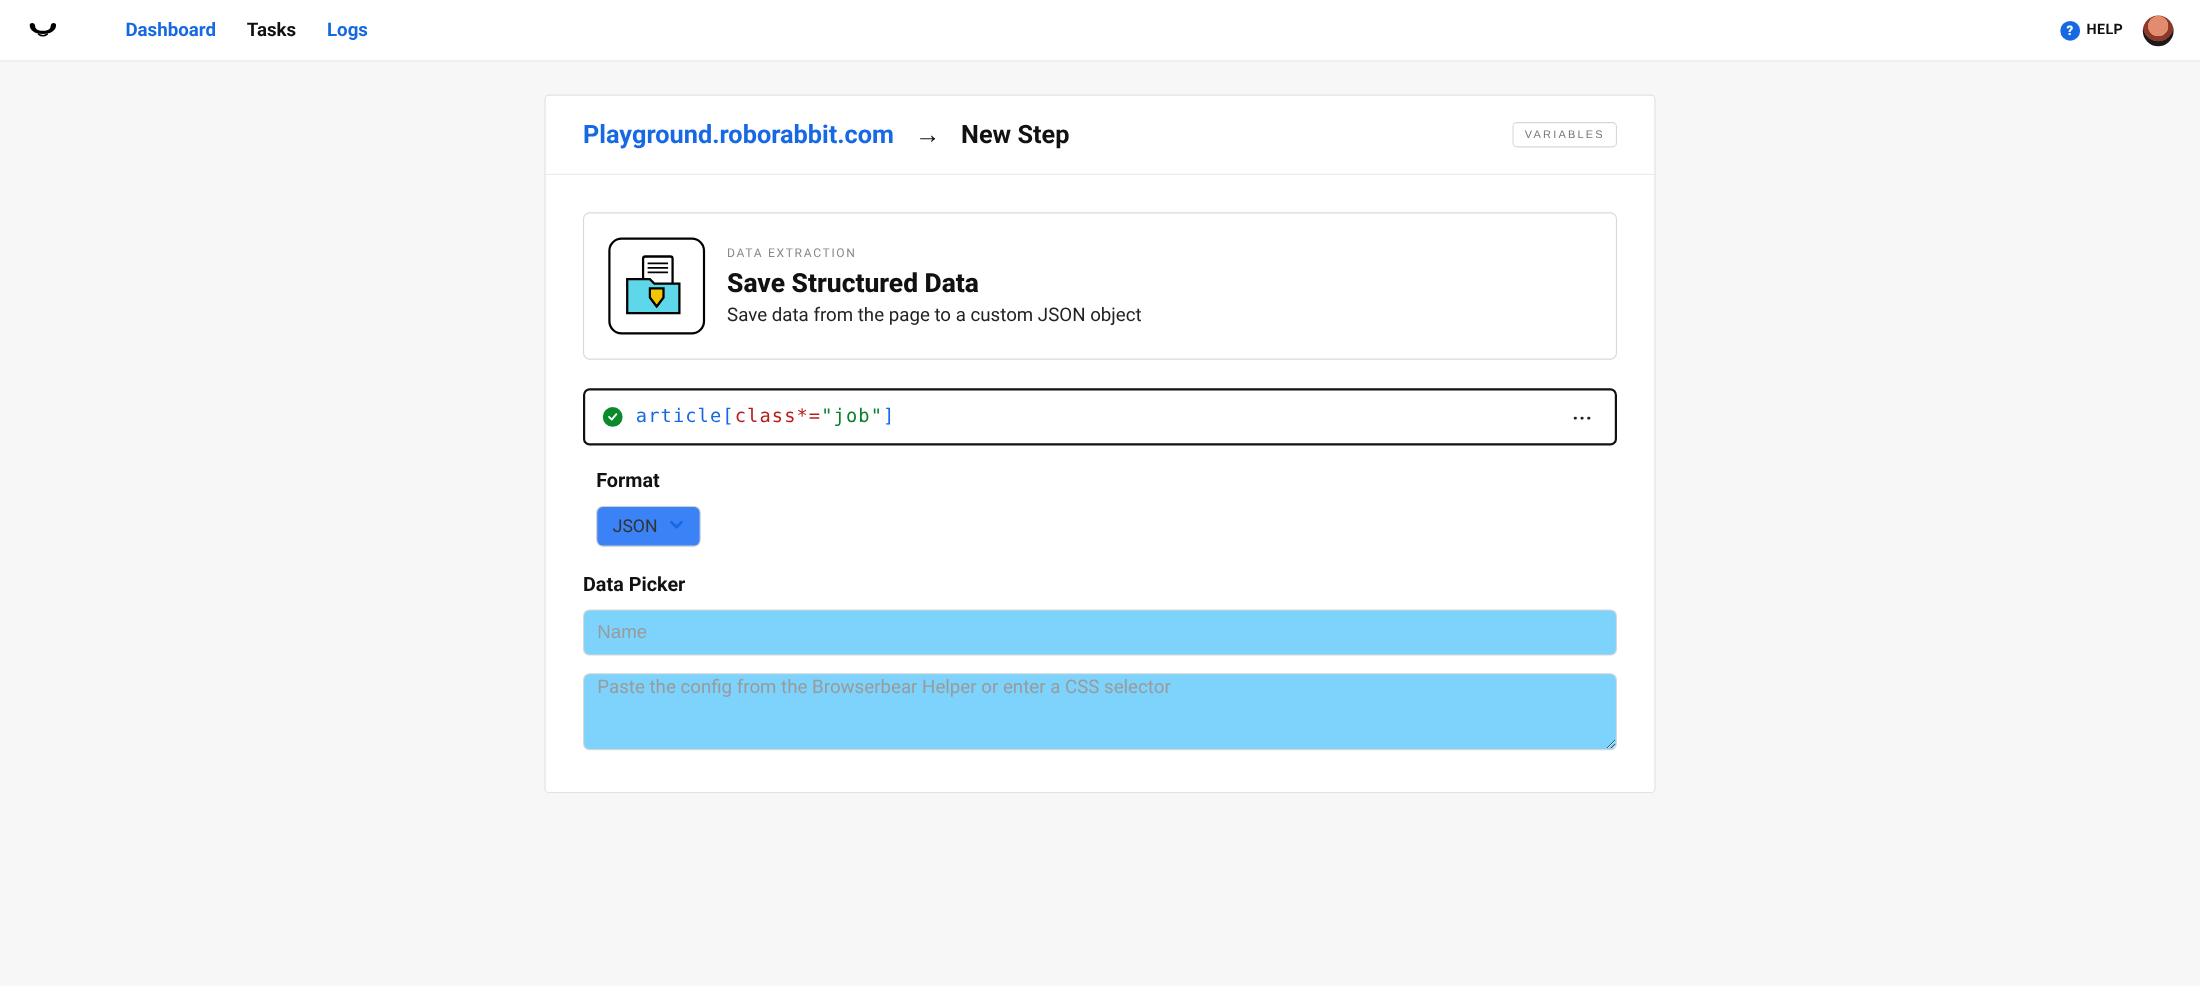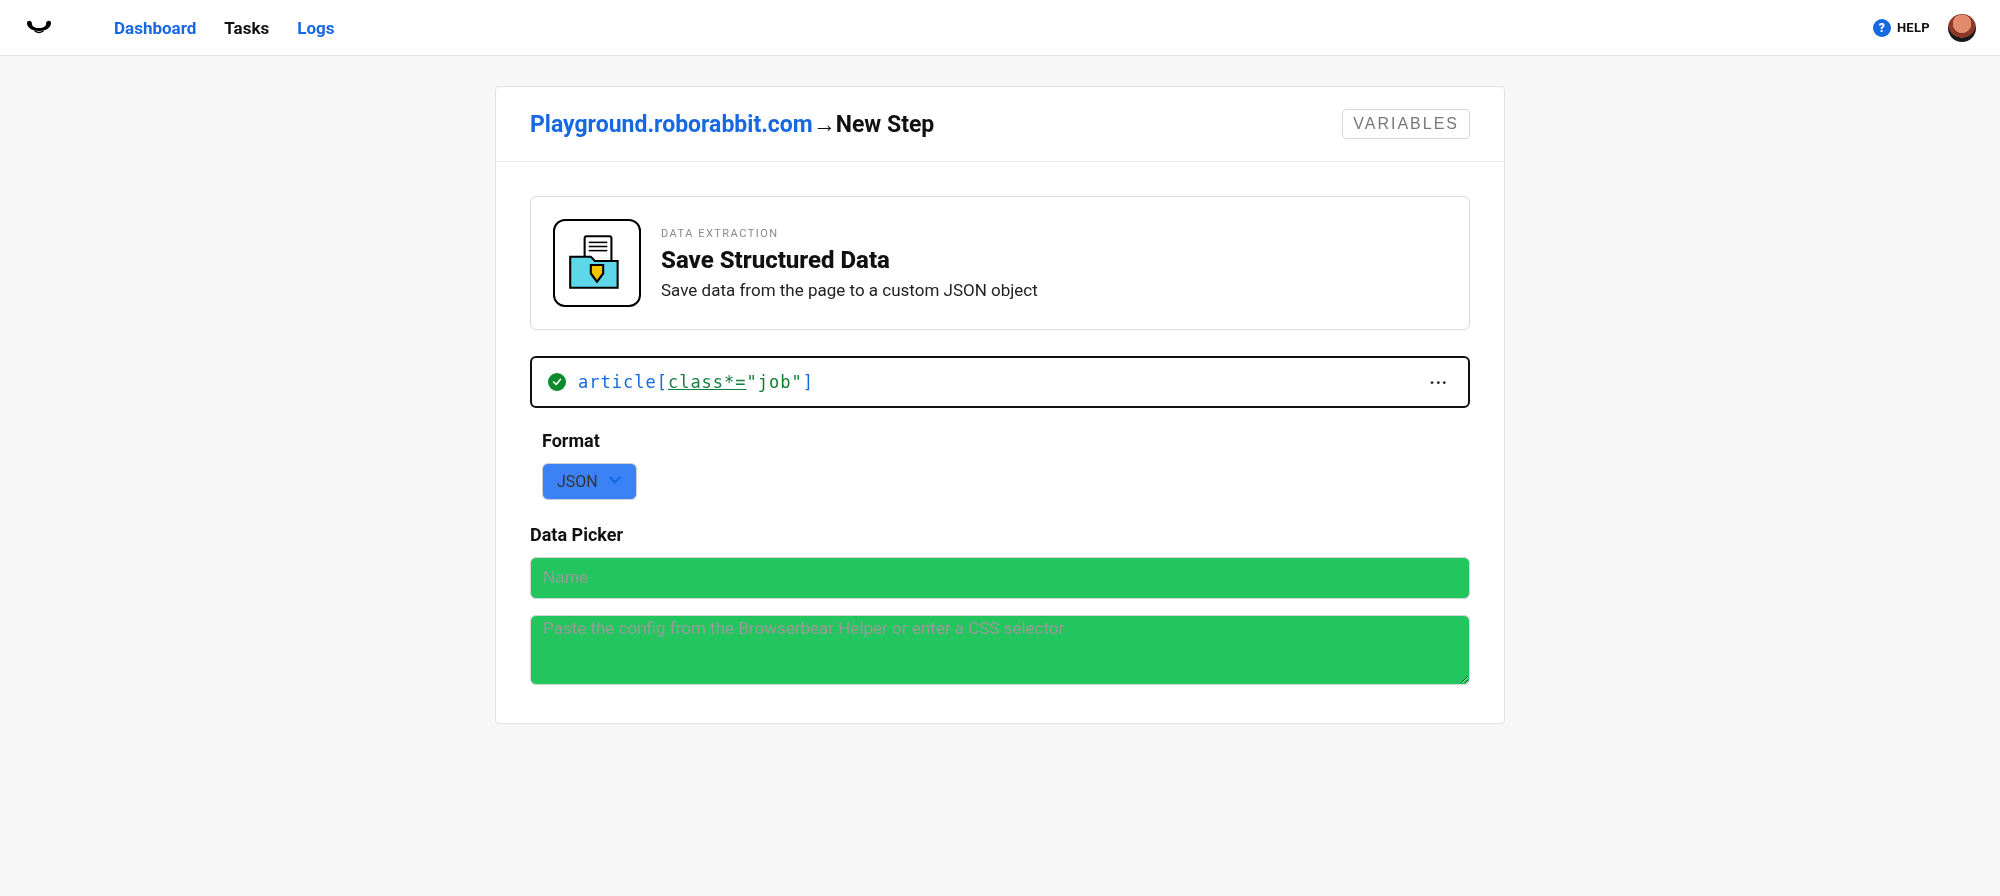--- a/index.html
+++ b/index.html
@@ -48,26 +48,26 @@
     border: 1px solid #e2e2e2;
     border-radius: 4px;
   }
   .card-header {
     padding: 22px 34px;
     border-bottom: 1px solid #eaeaea;
     display: flex;
     align-items: center;
     justify-content: space-between;
   }
-  .breadcrumb { font-size: 23px; font-weight: 700; display: flex; align-items: center; gap: 0; flex-wrap: wrap; }
+  .breadcrumb { font-size: 23px; font-weight: 700; display: flex; align-items: center; gap: 19px; flex-wrap: wrap; }
   .breadcrumb a { color: #1668e3; text-decoration: none; cursor: pointer; }
   .breadcrumb .arrow { color: #111; font-weight: 700; }
   .variables-btn {
     border: 1px solid #d7d7d7; background: #fff; color: #777;
-    font-size: 16px; letter-spacing: 2px; padding: 5px 10px; border-radius: 4px;
+    font-size: 10px; letter-spacing: 2px; padding: 5px 10px; border-radius: 4px;
     cursor: pointer; font-weight: 500;
   }
 
   .card-body { padding: 34px; }
 
   .step-box {
     border: 1px solid #d9d9d9;
     border-radius: 6px;
     padding: 22px;
     display: flex;
@@ -97,36 +97,36 @@
     display: inline-flex; align-items: center; justify-content: center; flex-shrink: 0;
   }
   .check-badge svg { width: 10px; height: 10px; }
   .element-code {
     font-family: ui-monospace, SFMono-Regular, Menlo, Consolas, monospace;
     font-size: 17px; letter-spacing: 1px; flex: 1;
     white-space: pre;
   }
   .tok-tag { color: #1668e3; }
   .tok-punct { color: #1668e3; }
-  .tok-attr { color: #15803d; text-decoration: underline; }
+  .tok-attr { color: #b91c1c; }
   .tok-str { color: #0a7f2e; }
   .dots { color: #222; font-weight: 900; letter-spacing: 1px; cursor: pointer; padding: 0 4px; }
 
   .format-row { margin-bottom: 24px; margin-left: 12px; }
   .select {
     display: inline-flex; align-items: flex-start; gap: 10px;
     border: 1px solid #d0d0d0; border-radius: 6px;
     padding: 8px 14px; font-size: 16px; color: #333; cursor: pointer;
     background: #3b82f6;
   }
   .select .chev { color: #1668e3; }
 
   .text-input, .textarea {
     width: 100%; border: 1px solid #d7d7d7; border-radius: 6px;
-    font-size: 17px; color: #333; background: #22c55e;
+    font-size: 17px; color: #333; background: #7dd3fc;
   }
   .text-input { padding: 10px 12px; margin-bottom: 16px; }
   .text-input::placeholder, .textarea::placeholder { color: #9a9a9a; }
   .textarea { padding: 2px 12px; min-height: 70px; resize: vertical; font-family: inherit; }
 </style>
 </head>
 <body>
 
 <header class="topbar">
   <div class="topbar-left">

